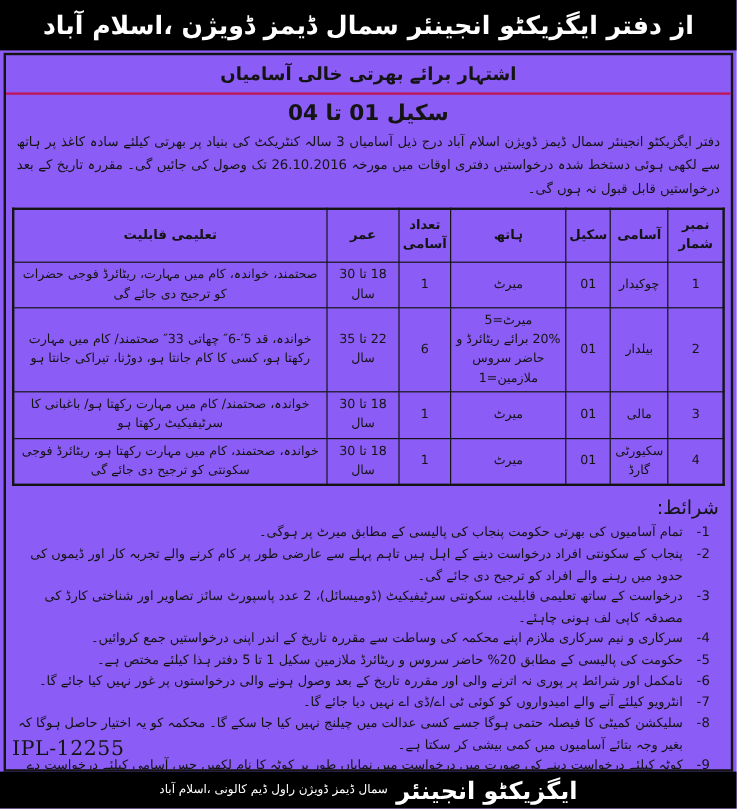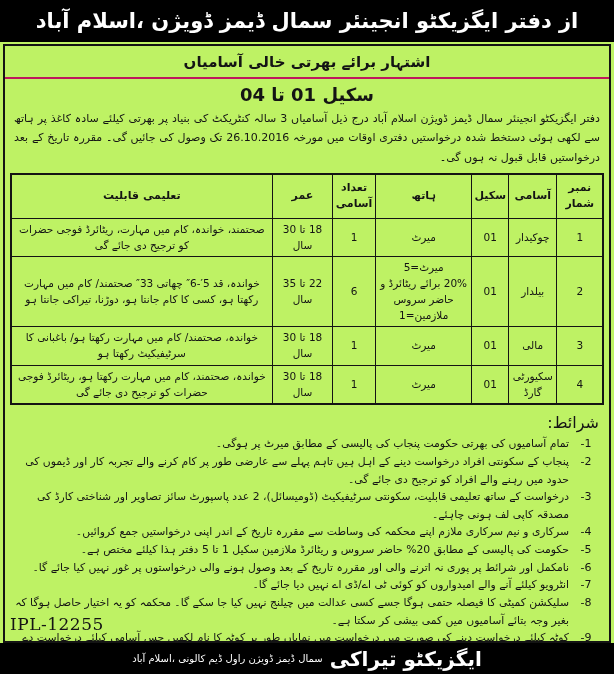--- a/index.html
+++ b/index.html
@@ -1,19 +1,19 @@
 <!DOCTYPE html>
 <html lang="ur" dir="rtl"><head>
 <meta charset="utf-8">
 <style>
   html,body{margin:0;padding:0;background:#ffffff;}
   .page{
     position:relative;
     width:614px;height:674px;
-    background:#bef264;
+    background:#8b5cf6;
     color:#141414;
     font-family:"DejaVu Sans", sans-serif;
     direction:rtl;
     overflow:hidden;
     box-sizing:border-box;
   }
   
   .masthead{
     position:absolute;top:0;left:0;right:0;height:42px;
     background:#000;color:#fff;
@@ -152,21 +152,21 @@
           <td>18 تا 30 سال</td>
           <td>خواندہ، صحتمند/ کام میں مہارت رکھتا ہو/ باغبانی کا سرٹیفیکیٹ رکھتا ہو</td>
         </tr>
         <tr>
           <td>4</td>
           <td>سکیورٹی گارڈ</td>
           <td>01</td>
           <td class="quota-cell">میرٹ</td>
           <td>1</td>
           <td>18 تا 30 سال</td>
-          <td>خواندہ، صحتمند، کام میں مہارت رکھتا ہو، ریٹائرڈ فوجی حضرات کو ترجیح دی جائے گی</td>
+          <td>خواندہ، صحتمند، کام میں مہارت رکھتا ہو، ریٹائرڈ فوجی سکونتی کو ترجیح دی جائے گی</td>
         </tr>
       </tbody>
     </table>
 
     <div class="conds">
       <div class="cond-heading">شرائط:</div>
 
       <div class="cond">
         <span class="cond-marker">1-</span>
         <span class="cond-text">تمام آسامیوں کی بھرتی حکومت پنجاب کی پالیسی کے مطابق میرٹ پر ہوگی۔</span>
@@ -203,17 +203,17 @@
         <span class="cond-marker">9-</span>
         <span class="cond-text">کوٹہ کیلئے درخواست دینے کی صورت میں درخواست میں نمایاں طور پر کوٹہ کا نام لکھیں جس آسامی کیلئے درخواست دے رہے ہیں۔</span>
       </div>
 
     </div>
   </div>
 
   <div class="ipl">IPL-12255</div>
 
   <div class="footband">
-    <span class="foot-name">ایگزیکٹو تیراکی</span>
+    <span class="foot-name">ایگزیکٹو انجینئر</span>
     <span class="foot-address">سمال ڈیمز ڈویژن راول ڈیم کالونی ،اسلام آباد</span>
   </div>
 
 </div>
 
 </body></html>

